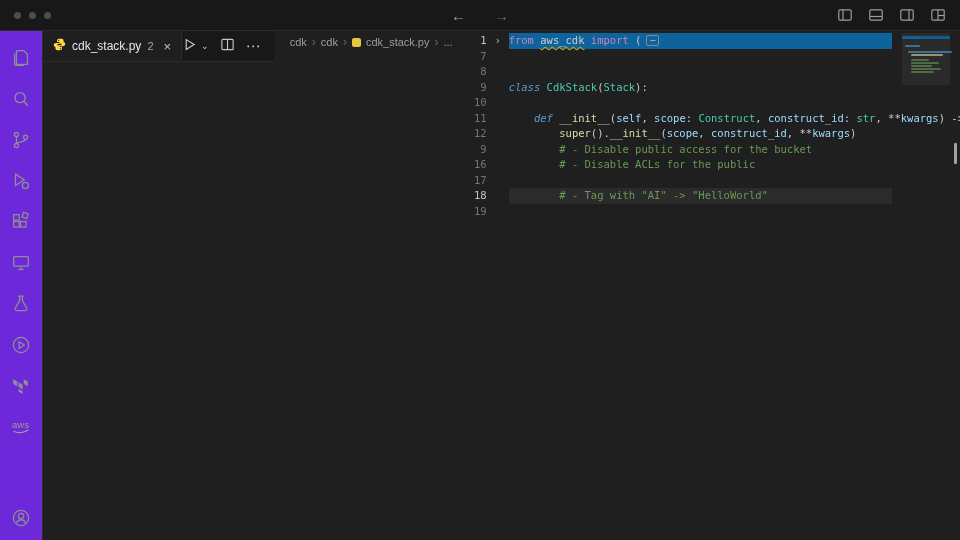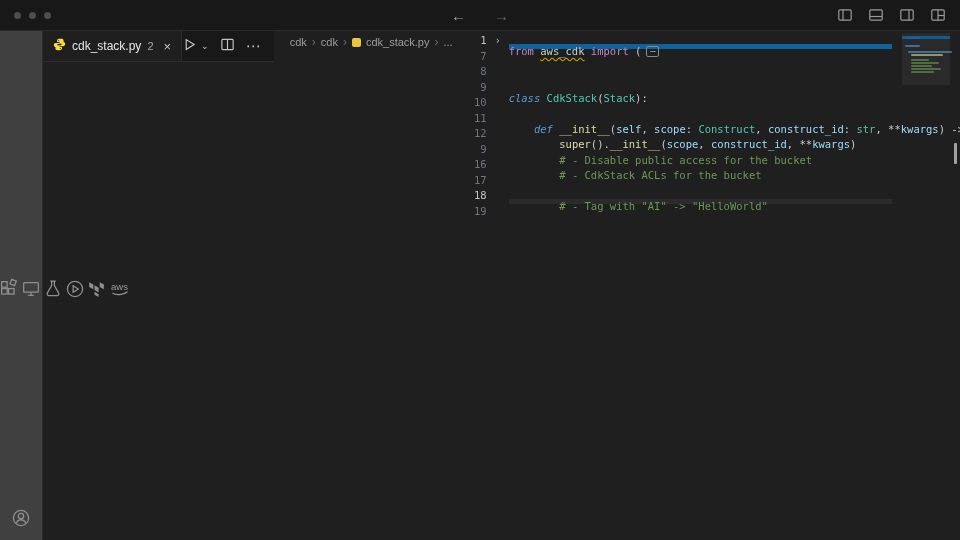--- a/index.html
+++ b/index.html
@@ -10,22 +10,22 @@
             display:flex;align-items:center;position:relative;}
   .dots{display:flex;gap:8px;margin-left:14px;}
   .dot{width:7px;height:7px;border-radius:50%;background:#4d4d4d;}
   .nav{position:absolute;left:50%;transform:translateX(-50%);display:flex;gap:28px;
        font-size:15px;color:#a5a5a5;}
   .nav .fwd{color:#6a6a6a;}
   .layout-icons{margin-left:auto;display:flex;gap:15px;margin-right:14px;align-items:center;}
   .layout-icons svg{display:block;}
   
   .shell{display:flex;height:509px;}
-  .activitybar{width:42px;background:#404040;border-right:1px solid #2b2b2b;
-               display:flex;flex-direction:row;align-items:center;padding-top:6px;position:relative;flex:none;justify-content:center;}
+  .activitybar{width:42px;background:#6d28d9;border-right:1px solid #2b2b2b;
+               display:flex;flex-direction:column;align-items:center;padding-top:6px;position:relative;flex:none;}
   .ab-item{width:42px;height:41px;display:flex;align-items:center;justify-content:center;}
   .ab-bottom{position:absolute;bottom:2px;}
   .editor-col{flex:1;display:flex;min-width:0;}
   
   .tabbar{height:30px;background:#181818;display:flex;align-items:stretch;
           border-bottom:1px solid #2b2b2b;flex:none;}
   .tab{display:flex;align-items:center;gap:6px;padding:0 10px;background:#1f1f1f;
        border-right:1px solid #2b2b2b;font-size:12px;color:#e6e6e6;}
   .tab .badge{color:#a8a8a8;font-size:11px;}
   .tab .close{color:#c2c2c2;font-size:13px;margin-left:4px;}
@@ -39,21 +39,21 @@
   .bc-item{cursor:default;}
   .py-mini{width:9px;height:9px;border-radius:2px;display:inline-block;
            background:var(--c-py,#FFD845);opacity:.9;}
   
   .editor{flex:1;position:relative;font-family:"DejaVu Sans Mono",monospace;
           font-size:10.5px;overflow:hidden;background:#1f1f1f;}
   .lines{position:absolute;top:2px;left:0;right:68px;}
   .line-row{display:flex;height:15.5px;line-height:15.5px;}
   .line-num{width:34px;text-align:right;color:#6e7681;flex:none;}
   .fold{width:22px;text-align:center;color:#bdbdbd;flex:none;font-size:10px;}
-  .line-code{flex:1;white-space:pre;color:var(--c-txt);margin-top:11px;}
+  .line-code{flex:1;white-space:pre;color:var(--c-txt);}
   .line-row.selected .line-num{color:#c6c6c6;}
   .line-row.selected .line-code{background:var(--c-sel);}
   .line-row.current .line-code{background:rgba(255,255,255,0.055);}
   .line-row.current .line-num{color:#c6c6c6;}
   .seg.kw{color:var(--c-kw);font-style:italic;}   .seg.ctrl{color:var(--c-ctrl);}
   .seg.cls{color:var(--c-cls);} .seg.fn{color:var(--c-fn);}
   .seg.var{color:var(--c-var);} .seg.cmt{color:var(--c-cmt);}
   .seg.txt{color:var(--c-txt);}
   .squiggle{text-decoration:underline;text-decoration-style:wavy;
             text-decoration-color:var(--c-squiggle);text-underline-offset:2px;}
@@ -293,21 +293,21 @@
             <span class="line-code"><span class="seg txt">        </span><span class="seg fn">super</span><span class="seg txt">().</span><span class="seg fn">__init__</span><span class="seg txt">(</span><span class="seg var">scope</span><span class="seg txt">, </span><span class="seg var">construct_id</span><span class="seg txt">, </span><span class="seg txt">**</span><span class="seg var">kwargs</span><span class="seg txt">)</span></span>
           </div>
           <div class="line-row">
             <span class="line-num">9</span>
             <span class="fold"></span>
             <span class="line-code"><span class="seg txt">        </span><span class="seg cmt"># - Disable public access for the bucket</span></span>
           </div>
           <div class="line-row">
             <span class="line-num">16</span>
             <span class="fold"></span>
-            <span class="line-code"><span class="seg txt">        </span><span class="seg cmt"># - CdkStack ACLs for the bucket</span></span>
+            <span class="line-code"><span class="seg txt">        </span><span class="seg cmt"># - Disable ACLs for the public</span></span>
           </div>
           <div class="line-row">
             <span class="line-num">17</span>
             <span class="fold"></span>
             <span class="line-code"><span class="seg txt">        </span></span>
           </div>
           <div class="line-row current">
             <span class="line-num">18</span>
             <span class="fold"></span>
             <span class="line-code"><span class="seg txt">        </span><span class="seg cmt"># - Tag with "AI" -&gt; "HelloWorld"</span></span>

